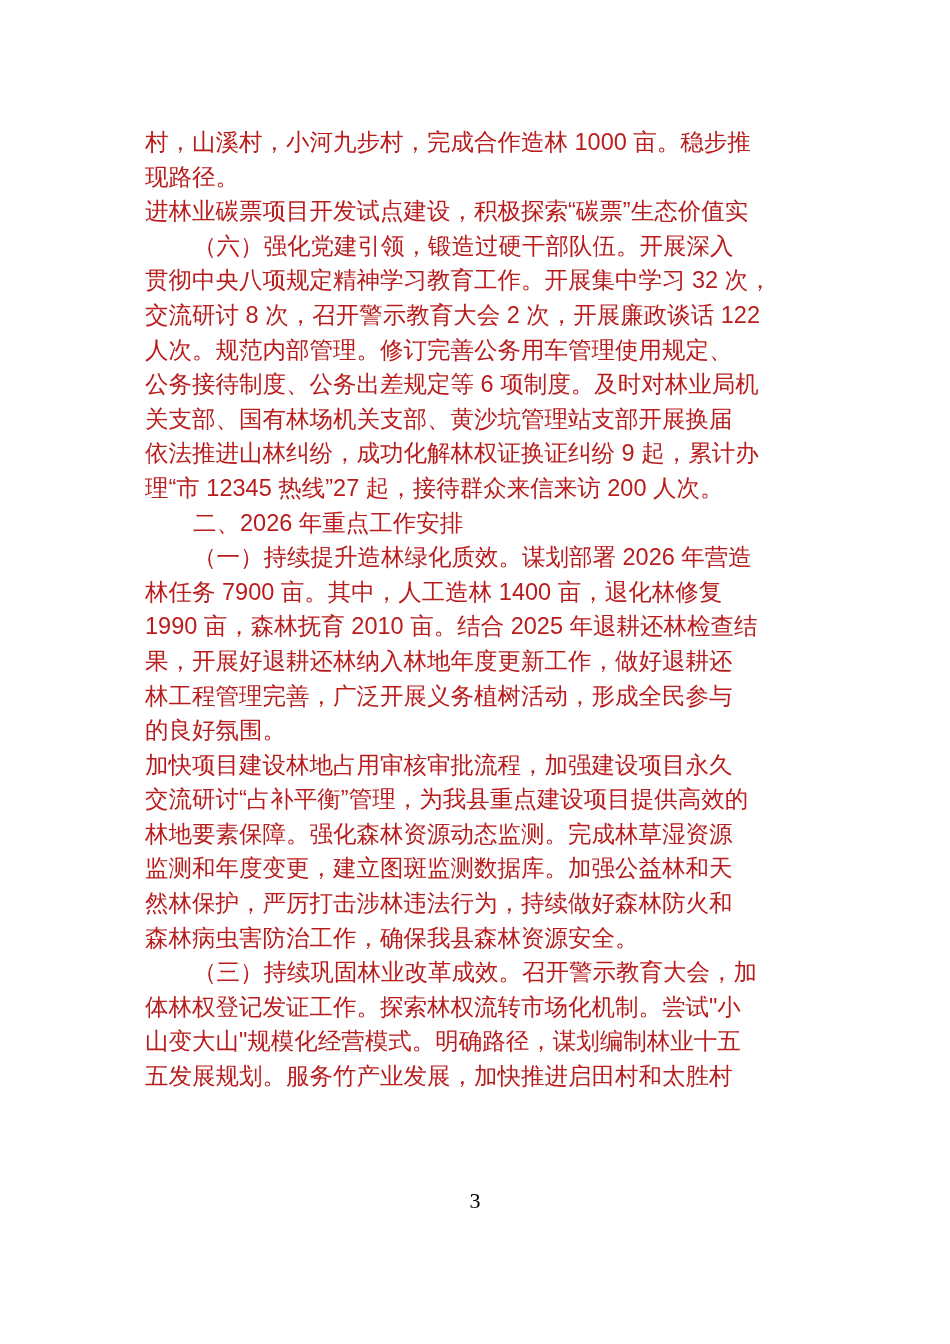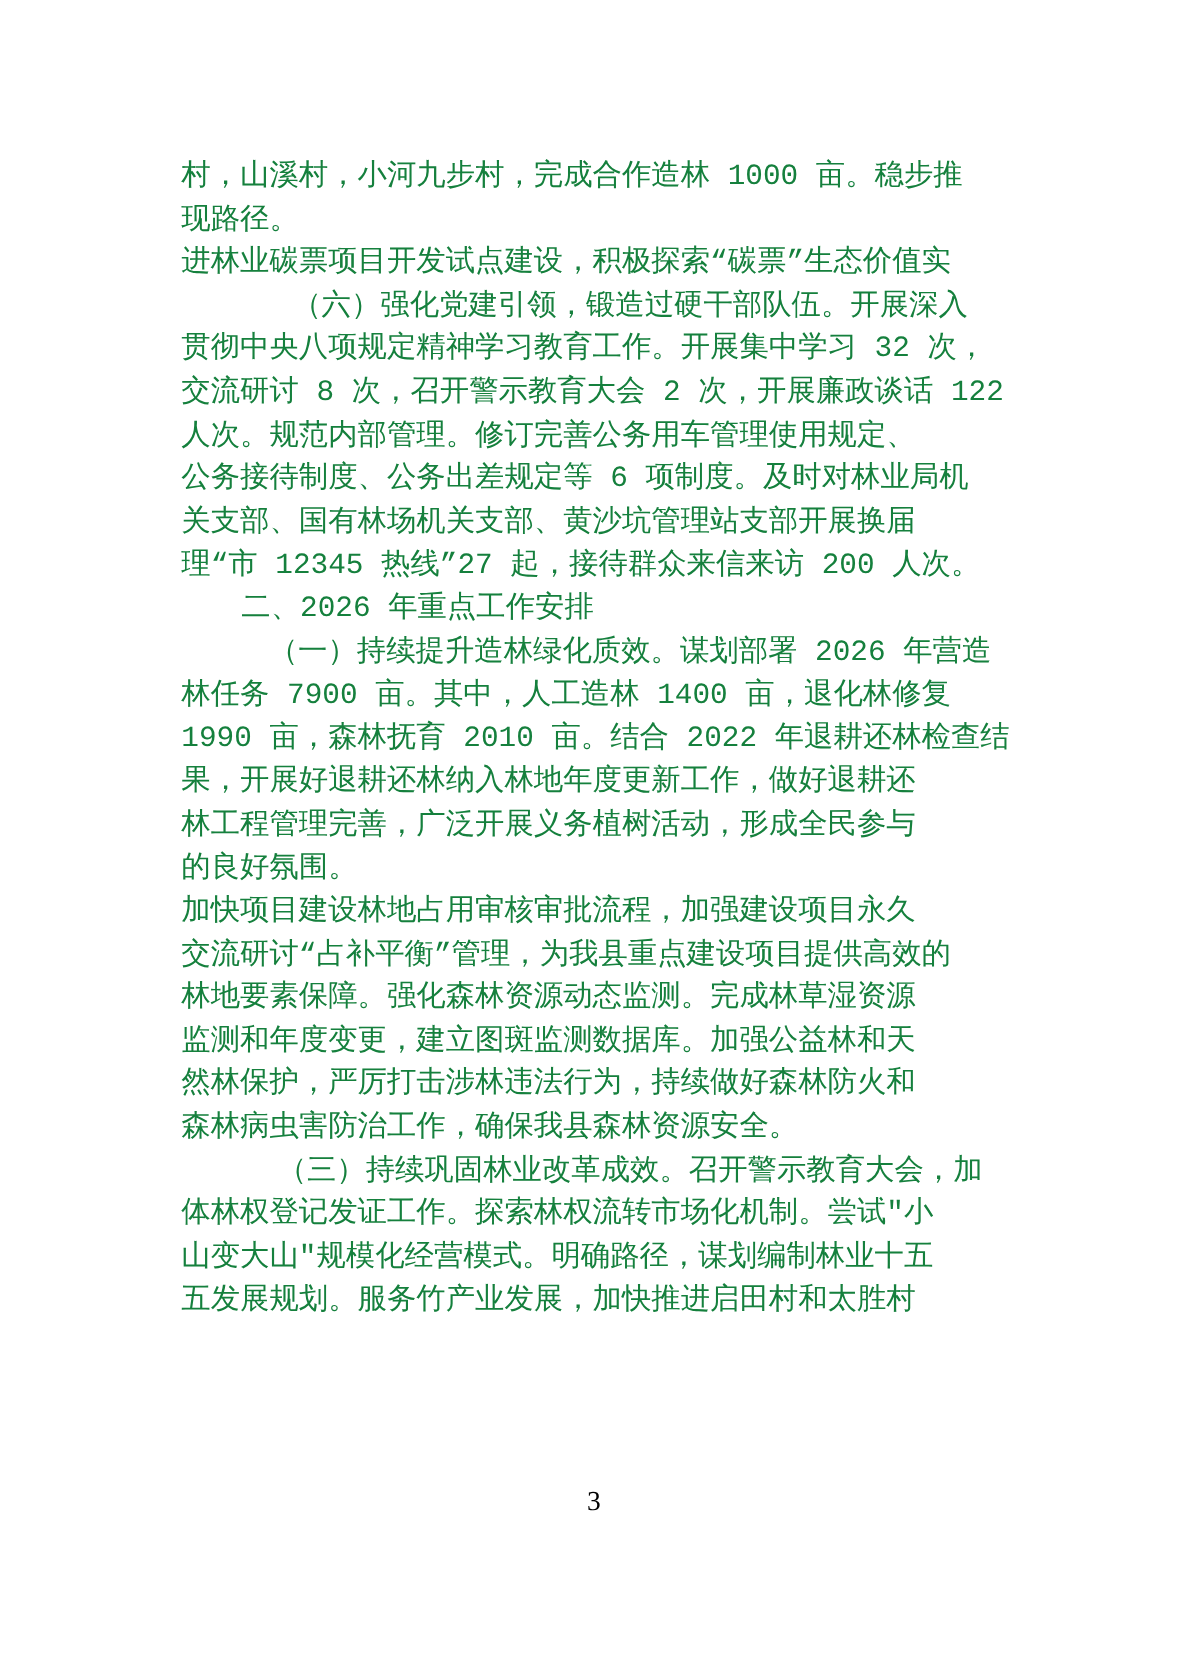--- a/index.html
+++ b/index.html
@@ -1,23 +1,23 @@
 <!DOCTYPE html>
 <html><head>
   <meta charset="utf-8">
   <style>
     html, body { margin: 0; padding: 0; background: #ffffff; }
     body { width: 950px; height: 1344px; position: relative; overflow: hidden; }
     .page {
       position: absolute; left: 145px; top: 125px; width: 670px;
-      font-family: Liberation Mono, monospace;
-      font-size: 23.5px; line-height: 34.6px; color: #15803d;
+      font-family: Liberation Sans, sans-serif;
+      font-size: 23.5px; line-height: 34.6px; color: #b91c1c;
     }
     .line { white-space: nowrap; height: 34.6px; }
-    .indent1 { padding-left: 48px; text-align: center; }
+    .indent1 { padding-left: 48px; }
     .heading { padding-left: 48px; }
     .page-number {
       position: absolute; left: 0; width: 950px; top: 1188px; text-align: center;
       font-family: "Liberation Serif", serif; font-size: 22px; color: #000;
     }
   </style>
 </head>
 <body>
 
 <div class="page">
@@ -26,29 +26,30 @@
     <div class="line">现路径。</div>
     <div class="line">进林业碳票项目开发试点建设，积极探索“碳票”生态价值实</div>
   </div>
   <div>
     <div class="line indent1">（六）强化党建引领，锻造过硬干部队伍。开展深入</div>
     <div class="line">贯彻中央八项规定精神学习教育工作。开展集中学习 32 次，</div>
     <div class="line">交流研讨 8 次，召开警示教育大会 2 次，开展廉政谈话 122</div>
     <div class="line">人次。规范内部管理。修订完善公务用车管理使用规定、</div>
     <div class="line">公务接待制度、公务出差规定等 6 项制度。及时对林业局机</div>
     <div class="line">关支部、国有林场机关支部、黄沙坑管理站支部开展换届</div>
+    <div class="line">依法推进山林纠纷，成功化解林权证换证纠纷 9 起，累计办</div>
     <div class="line">理“市 12345 热线”27 起，接待群众来信来访 200 人次。</div>
   </div>
   <div>
     <div class="line heading">二、2026 年重点工作安排</div>
   </div>
   <div>
     <div class="line indent1">（一）持续提升造林绿化质效。谋划部署 2026 年营造</div>
     <div class="line">林任务 7900 亩。其中，人工造林 1400 亩，退化林修复</div>
-    <div class="line">1990 亩，森林抚育 2010 亩。结合 2022 年退耕还林检查结</div>
+    <div class="line">1990 亩，森林抚育 2010 亩。结合 2025 年退耕还林检查结</div>
     <div class="line">果，开展好退耕还林纳入林地年度更新工作，做好退耕还</div>
     <div class="line">林工程管理完善，广泛开展义务植树活动，形成全民参与</div>
     <div class="line">的良好氛围。</div>
   </div>
   <div>
     <div class="line">加快项目建设林地占用审核审批流程，加强建设项目永久</div>
     <div class="line">交流研讨“占补平衡”管理，为我县重点建设项目提供高效的</div>
     <div class="line">林地要素保障。强化森林资源动态监测。完成林草湿资源</div>
     <div class="line">监测和年度变更，建立图斑监测数据库。加强公益林和天</div>
     <div class="line">然林保护，严厉打击涉林违法行为，持续做好森林防火和</div>

